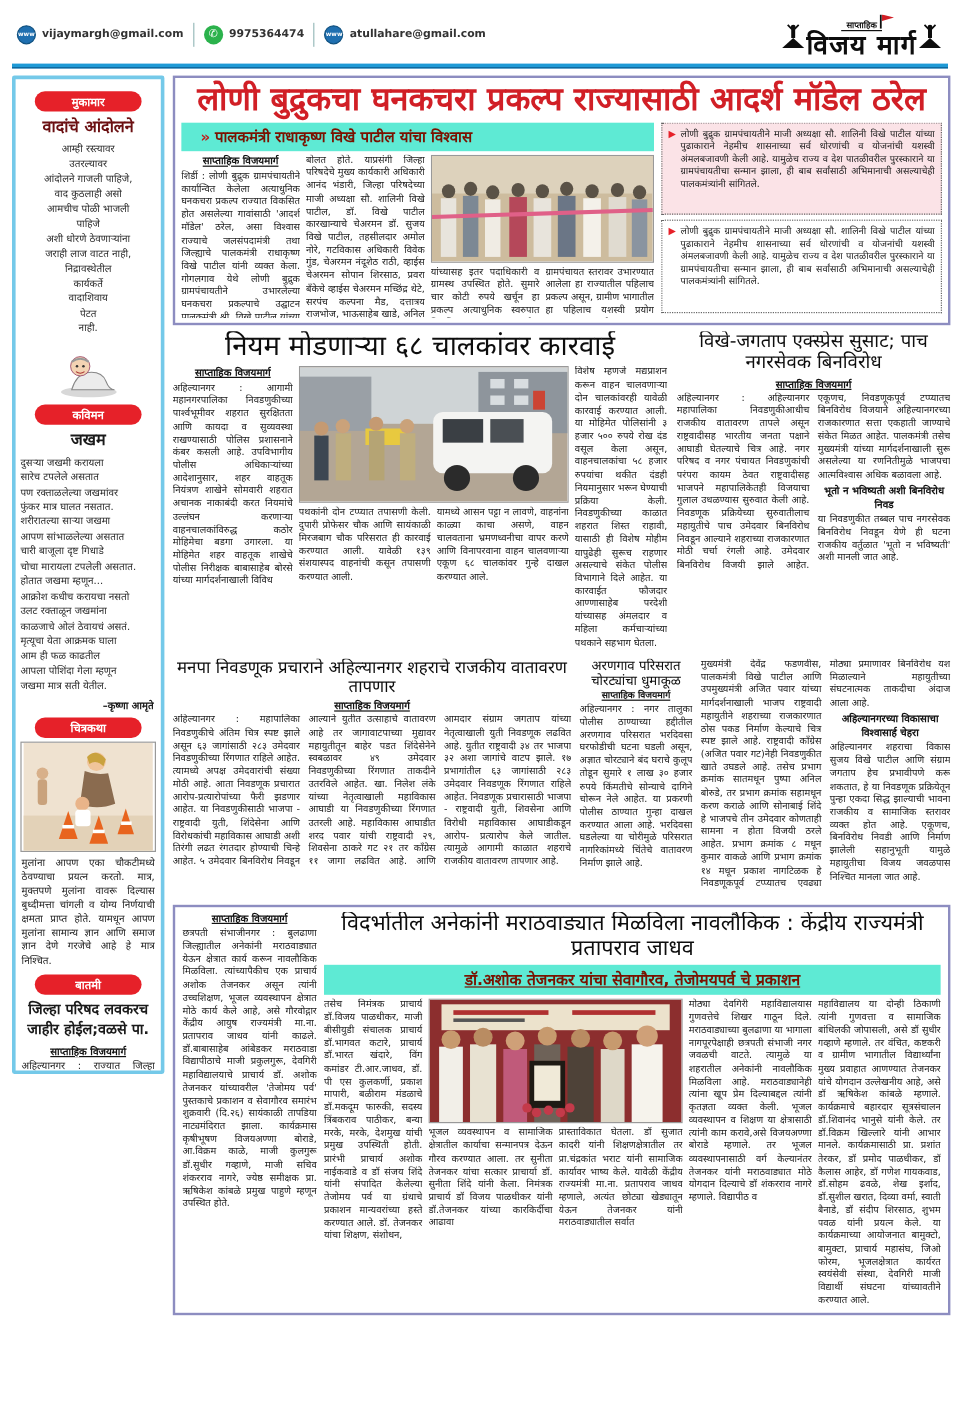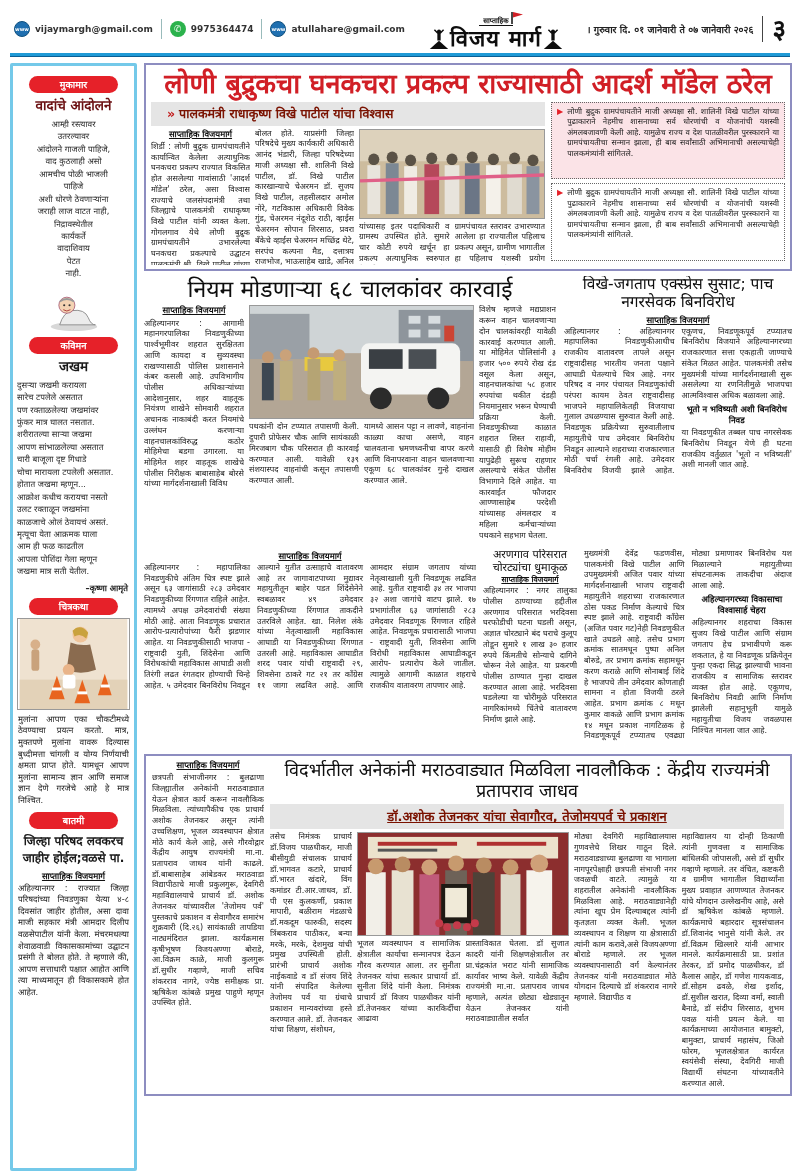--- a/index.html
+++ b/index.html
@@ -4,40 +4,40 @@
 <style>
   * { margin:0; padding:0; box-sizing:border-box; }
   body { background:#e9e9e9; font-family:"DejaVu Sans", sans-serif; }
   .page { width:800px; height:1172px; background:#fff; margin:0 auto; position:relative; color:#1a1a1a; overflow:hidden; }
   .masthead { display:flex; align-items:center; justify-content:space-between; height:50px; padding:8px 14px 0 14px; }
   .contact-group { display:flex; align-items:center; }
   .contact { display:flex; align-items:center; gap:5px; font-size:9px; color:#333; font-weight:bold; }
   .vdiv { width:1px; height:20px; background:#9bb; margin:0 8px; }
   .globe { width:16px; height:16px; border-radius:50%; background:#1f6fb0; color:#fff; font-size:5px; display:flex; align-items:center; justify-content:center; font-weight:bold; border:1px solid #11517f; }
   .phone-ic { width:16px; height:16px; border-radius:50%; background:#2bb24c; color:#fff; font-size:9px; display:flex; align-items:center; justify-content:center; }
-  .logo { display:flex; align-items:flex-end; }
+  .logo { display:flex; align-items:center; }
   .logo-text { text-align:center; position:relative; }
   .logo-tag { font-size:7px; font-weight:bold; color:#111; text-align:left; border-bottom:1px solid #111; display:inline-block; padding:0 4px; }
   .logo-name { font-size:22px; font-weight:bold; color:#0d0d0d; line-height:1.05; letter-spacing:1px; }
   .flag { position:absolute; right:18px; top:4px; }
   .dateline { display:flex; align-items:center; font-size:9.5px; font-weight:bold; color:#222; }
   .pageno { font-size:26px; font-weight:bold; color:#111; border-left:1.5px solid #444; padding-left:9px; margin-left:9px; line-height:1; }
   .blue-rule { height:4px; background:#1f9ad6; border-bottom:1px solid #0b5e93; margin:3px 10px 0 10px; }
   .content { display:flex; gap:7px; padding:6px 8px 0 10px; }
-  .sidebar { width:127px; flex-shrink:0; border:3px solid #74c9e9; border-radius:2px; padding:5px 4px; height:1108px; overflow:hidden; background:#fff; }
+  .sidebar { width:127px; flex-shrink:0; border:3px solid #74c9e9; border-radius:2px; padding:5px 4px; height:832px; overflow:hidden; background:#fff; }
   .tag-pill { background:#e62129; color:#fff; font-weight:bold; font-size:9.5px; text-align:center; border-radius:10px; padding:2px 0; width:78%; margin:5px auto 3px auto; }
   .sb-title { font-weight:bold; font-size:13.5px; text-align:center; color:#6b1012; margin:2px 0 4px 0; }
   .sb-title-dark { color:#1a1a1a; }
   .poem { font-size:8.3px; text-align:center; white-space:pre-line; line-height:1.5; color:#2a2a2a; }
   .sb-body { font-size:8.3px; text-align:justify; line-height:1.4; color:#222; padding:0 1px; }
   .author { font-size:8.3px; text-align:right; font-weight:bold; margin:4px 2px; }
   .main { flex:1; display:flex; flex-direction:column; gap:5px; }
   .boxed { border:2px solid #8d8dc0; background:#fff; }
   .hl-red { color:#d11f26; font-size:27px; font-weight:bold; text-align:center; line-height:1.1; padding:2px 0 3px 0; }
-  .strip { background:#e5e5e5; color:#7a1200; font-weight:bold; font-size:12.5px; padding:3px 6px 4px 6px; text-align:center; }
+  .strip { background:#5eead4; color:#7a1200; font-weight:bold; font-size:12.5px; padding:3px 6px 4px 6px; text-align:center; }
   .arrow-glyph { color:#c21a1a; font-weight:bold; margin-right:4px; }
   .byline { font-weight:bold; font-size:8.4px; text-align:center; text-decoration:underline; margin-bottom:2px; color:#111; }
   .body-col { font-size:8px; line-height:1.34; text-align:justify; overflow:hidden; color:#222; }
   .hl-black { color:#0d0d0d; font-weight:normal; text-align:center; line-height:1.15; }
   .dotted-box { border:1.5px dotted #666; padding:4px 5px; font-size:7.8px; line-height:1.35; text-align:justify; display:flex; gap:4px; overflow:hidden; }
   .tri { color:#e62129; font-size:8px; flex-shrink:0; }
   .subhead-bold { font-weight:bold; text-align:center; font-size:8.4px; margin:2px 0; color:#111; }
   .cols2 { column-count:2; column-gap:7px; }
   .cols3 { column-count:3; column-gap:7px; }
   .photo { display:block; width:100%; border:1px solid #999; }
@@ -76,24 +76,20 @@
         <svg class="flag" width="14" height="12" viewBox="0 0 14 12">
             <line x1="2" y1="0" x2="2" y2="12" stroke="#0d0d0d" stroke-width="1.5"></line>
             <polygon points="3,0 13,2.5 3,5.5" fill="#d11f26"></polygon>
           </svg>
       </div>
       <svg width="22" height="24" viewBox="0 0 24 24">
           <polygon points="2,24 12,15 22,24" fill="#0d0d0d"></polygon>
           <circle cx="12" cy="5" r="2.2" fill="#0d0d0d"></circle>
           <path d="M11 7 h2 v7 h-2 z M7 3 l4 4 M17 3 l-4 4" stroke="#0d0d0d" stroke-width="1.6" fill="#0d0d0d"></path>
         </svg>
-    </div>
-    <div class="dateline">
-      <span>। गुरुवार दि. ०१ जानेवारी ते ०७ जानेवारी २०२६</span>
-      <span class="pageno">३</span>
     </div>
   </div>
   <div class="blue-rule"></div>
 
   <div class="content">
 
     <div class="sidebar">
       <div class="tag-pill">मुकामार</div>
       <div class="sb-title">वादांचे आंदोलने</div>
       <div class="poem">आम्ही रस्त्यावर
@@ -280,20 +276,21 @@
             <span>अहिल्यानगर : अहिल्यानगर महापालिका निवडणुकीआधीच राजकीय वातावरण तापले असून राष्ट्रवादीसह भारतीय जनता पक्षाने आघाडी घेतल्याचे चित्र आहे. नगर परिषद व नगर पंचायत निवडणुकांची परंपरा कायम ठेवत राष्ट्रवादीसह भाजपने महापालिकेतही विजयाचा गुलाल उधळण्यास सुरुवात केली आहे. निवडणूक प्रक्रियेच्या सुरुवातीलाच महायुतीचे पाच उमेदवार बिनविरोध निवडून आल्याने शहराच्या राजकारणात मोठी चर्चा रंगली आहे.</span>
             <span>उमेदवार बिनविरोध विजयी झाले आहेत. एकूणच, निवडणूकपूर्व टप्प्यातच बिनविरोध विजयाने अहिल्यानगरच्या राजकारणात सत्ता एकहाती जाण्याचे संकेत मिळत आहेत. पालकमंत्री तसेच मुख्यमंत्री यांच्या मार्गदर्शनाखाली सुरू असलेल्या या रणनितीमुळे भाजपचा आत्मविश्वास अधिक बळावला आहे.</span>
             <div class="subhead-bold">भूतो न भविष्यती अशी बिनविरोध निवड</div>
             <span>या निवडणुकीत तब्बल पाच नगरसेवक बिनविरोध निवडून येणे ही घटना राजकीय वर्तुळात 'भूतो न भविष्यती' अशी मानली जात आहे.</span>
           </div>
         </div>
       </div>
 
       <div style="display:flex;gap:7px;height:200px;overflow:hidden;">
         <div style="width:332px;display:flex;flex-direction:column;">
+          <div class="hl-black" style="font-size:14px;">मनपा निवडणूक प्रचाराने अहिल्यानगर शहराचे राजकीय वातावरण तापणार</div>
           <div class="byline" style="margin-top:1px;">साप्ताहिक विजयमार्ग</div>
           <div class="cols3 body-col" style="flex:1;">
             <span>अहिल्यानगर : महापालिका निवडणुकीचे अंतिम चित्र स्पष्ट झाले असून ६३ जागांसाठी २८३ उमेदवार निवडणुकीच्या रिंगणात राहिले आहेत. त्यामध्ये अपक्ष उमेदवारांची संख्या मोठी आहे. आता निवडणूक प्रचारात आरोप-प्रत्यारोपांच्या फैरी झडणार आहेत. या निवडणुकीसाठी भाजपा - राष्ट्रवादी युती, शिंदेसेना आणि विरोधकांची महाविकास आघाडी अशी तिरंगी लढत रंगतदार होण्याची चिन्हे आहेत.</span>
             <span>५ उमेदवार बिनविरोध निवडून आल्याने युतीत उत्साहाचे वातावरण आहे तर जागावाटपाच्या मुद्यावर महायुतीतून बाहेर पडत शिंदेसेनेने स्वबळावर ४९ उमेदवार निवडणुकीच्या रिंगणात ताकदीने उतरविले आहेत. खा. निलेश लंके यांच्या नेतृत्वाखाली महाविकास आघाडी या निवडणुकीच्या रिंगणात उतरली आहे. महाविकास आघाडीत शरद पवार यांची राष्ट्रवादी २९, शिवसेना ठाकरे गट २१ तर काँग्रेस ११ जागा लढवित आहे.</span>
             <span>आणि आमदार संग्राम जगताप यांच्या नेतृत्वाखाली युती निवडणूक लढवित आहे. युतीत राष्ट्रवादी ३४ तर भाजपा ३२ अशा जागांचे वाटप झाले. १७ प्रभागांतील ६३ जागांसाठी २८३ उमेदवार निवडणूक रिंगणात राहिले आहेत. निवडणूक प्रचारासाठी भाजपा - राष्ट्रवादी युती, शिवसेना आणि विरोधी महाविकास आघाडीकडून आरोप- प्रत्यारोप केले जातील. त्यामुळे आगामी काळात शहराचे राजकीय वातावरण तापणार आहे.</span>
           </div>
         </div>
         <div style="width:94px;display:flex;flex-direction:column;">
           <div class="hl-black" style="font-size:11px;">अरणगाव परिसरात चोरट्यांचा धुमाकूळ</div>
           <div class="byline" style="font-size:7.6px;">साप्ताहिक विजयमार्ग</div>

